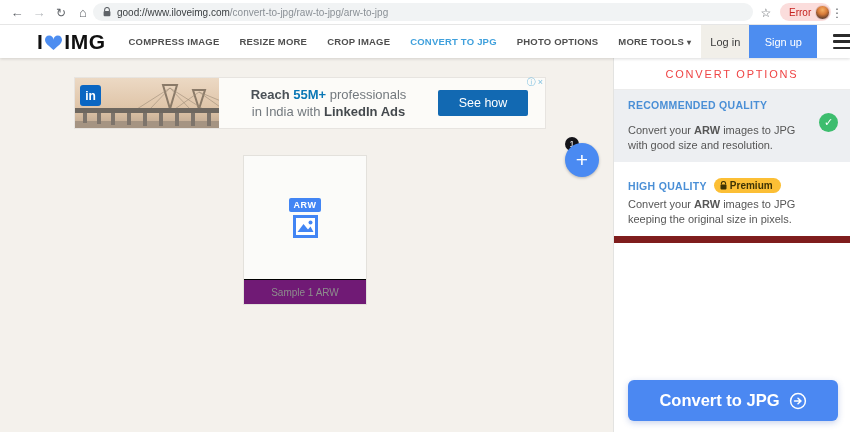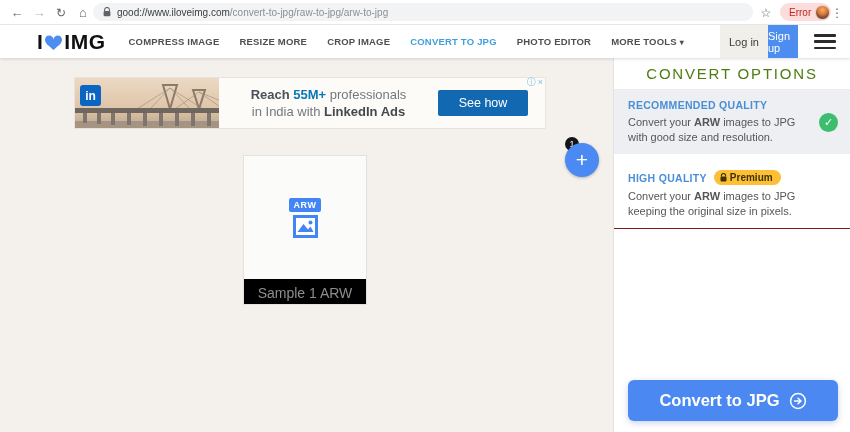--- a/index.html
+++ b/index.html
@@ -39,21 +39,21 @@
           color:#101010; letter-spacing:0.5px; cursor:pointer; }
   .logo svg { margin:2px 1px 0 1px; }
   .nav-items { display:flex; margin-left:13px; align-items:center; }
   .nav-item { font-size:9.5px; font-weight:bold; color:#4f4f4f; padding:0 10px;
               letter-spacing:0.2px; cursor:pointer; white-space:nowrap; }
   .nav-item.active { color:#3fa0dc; }
   .nav-item .caret { font-size:8px; margin-left:3px; color:#4f4f4f; }
   .auth { margin-left:auto; display:flex; align-items:stretch; height:33px; }
   .login-btn { width:48px; background:#f1efe9; display:flex; align-items:center; justify-content:center;
                font-size:11px; color:#3c3c3c; cursor:pointer; }
-  .signup-btn { width:30px; background:#4d8df0; display:flex; align-items:center; justify-content:center;
+  .signup-btn { width:68px; background:#4d8df0; display:flex; align-items:center; justify-content:center;
                 font-size:11px; color:#fff; cursor:pointer; }
   .hamburger { width:22px; height:15px; margin:0 14px 0 16px; display:flex; flex-direction:column;
                justify-content:space-between; cursor:pointer; align-self:center; }
   .hamburger i { display:block; height:2.5px; background:#2b2b2b; border-radius:1px; }
 
   
   .main { position:absolute; top:58px; left:0; width:613px; bottom:0; background:#f4f1ec; }
 
   .ad { position:absolute; left:75px; top:20px; width:470px; height:50px; background:#fcfbf8;
         display:flex; box-shadow:0 0 0 1px rgba(0,0,0,0.05); cursor:pointer; }
@@ -72,44 +72,44 @@
   .ad-controls { position:absolute; top:-1px; right:2px; display:flex; gap:2px; font-size:9px;
                  color:#7fc0e0; line-height:10px; }
   .ad-controls span { cursor:pointer; }
 
   .file-card { position:absolute; left:243px; top:97px; width:124px; height:150px; background:#fbfbf9;
                border:1px solid #e3e1dc; display:flex; flex-direction:column; cursor:pointer; }
   .thumb { flex:1; display:flex; flex-direction:column; align-items:center; justify-content:center; gap:3px; }
   .format-badge { background:#4285f4; color:#fff; font-size:9px; font-weight:bold; padding:2px 5px;
                   border-radius:2px; letter-spacing:0.5px; }
   .card-label { height:25px; width:100%; display:flex; align-items:center; justify-content:center;
-                font-size:14px; color:#8d8d8d; background:#000000; border-top:3px solid #000000; }
+                font-size:10px; color:#8d8d8d; background:#701a75; border-top:1px solid #000000; }
 
   .add-fab-wrap { position:absolute; left:565px; top:85px; width:34px; height:34px; }
   .add-badge { position:absolute; left:0px; top:-6px; width:14px; height:14px; border-radius:50%;
                background:#141419; color:#fff; font-size:9px; display:flex; align-items:center;
                justify-content:center; z-index:1; }
   .add-fab { position:absolute; inset:0; border-radius:50%; background:#4a8af2; color:#fff;
              display:flex; align-items:center; justify-content:center; font-size:21px; z-index:2;
              cursor:pointer; box-shadow:0 1px 3px rgba(0,0,0,0.25); }
 
   
   .sidebar { position:absolute; top:58px; right:0; width:237px; bottom:0; background:#fff;
              border-left:1px solid #e3e3e1; }
-  .sb-title { height:32px; display:flex; align-items:center; justify-content:center; font-size:15px;
-              letter-spacing:1.8px; color:#4d7c0f; border-bottom:1px solid #ececec; }
+  .sb-title { height:32px; display:flex; align-items:center; justify-content:center; font-size:11px;
+              letter-spacing:1.8px; color:#ef4444; border-bottom:1px solid #ececec; }
   .option { position:relative; padding:9px 14px 10px 14px; cursor:pointer; }
   .option.selected { background:#edeff2; padding-right:44px; }
   .option-heading { font-size:10.5px; font-weight:bold; color:#4a8fd6; letter-spacing:0.3px;
-                    margin-bottom:4px; }
+                    margin-bottom:12px; }
   .option-desc { font-size:11px; color:#565656; line-height:1.32; }
   .check-circle { position:absolute; right:12px; top:23px; width:19px; height:19px; border-radius:50%;
                   background:#3dbd6e; color:#fff; font-size:11px; display:flex; align-items:center;
                   justify-content:center; }
-  .option.high { margin-top:7px; border-bottom:1px solid #7f1d1d; }
+  .option.high { margin-top:7px; border-bottom:7px solid #7f1d1d; }
   .heading-row { display:flex; align-items:center; gap:7px; margin-bottom:4px; }
   .heading-row .option-heading { margin-bottom:0; }
   .premium-badge { background:#fcbf35; border-radius:9px; padding:2px 8px 2px 6px; font-size:10px;
                    font-weight:bold; color:#3e3305; display:flex; align-items:center; gap:3px; }
   .convert-btn { position:absolute; left:14px; right:12px; bottom:11px; height:41px; background:#4b88f2;
                  border-radius:6px; color:#fff; display:flex; align-items:center; justify-content:center;
                  gap:9px; font-size:16.5px; font-weight:bold; cursor:pointer;
                  box-shadow:0 2px 6px rgba(40,80,180,0.25); }
 </style>
 </head>
@@ -151,21 +151,21 @@
       <svg width="19" height="17" viewBox="0 0 20 18">
           <path d="M10 6 C10 3.2 7.8 1.5 5.5 1.5 C2.7 1.5 1 3.8 1 6.2 C1 10 5 12.6 10 17 C15 12.6 19 10 19 6.2 C19 3.8 17.3 1.5 14.5 1.5 C12.2 1.5 10 3.2 10 6 Z" fill="#4d8df0"></path>
         </svg>
       <span>IMG</span>
     </div>
     <div class="nav-items">
       <span class="nav-item">COMPRESS IMAGE</span>
       <span class="nav-item">RESIZE MORE</span>
       <span class="nav-item">CROP IMAGE</span>
       <span class="nav-item active">CONVERT TO JPG</span>
-      <span class="nav-item">PHOTO EDITOR</span>
+      <span class="nav-item">PHOTO OPTIONS</span>
       <span class="nav-item"><span>MORE TOOLS</span><span class="caret">▾</span></span>
     </div>
     <div class="auth">
       <span class="login-btn">Log in</span>
       <span class="signup-btn">Sign up</span>
       <span class="hamburger">
           <i></i>
           <i></i>
           <i></i>
         </span>

